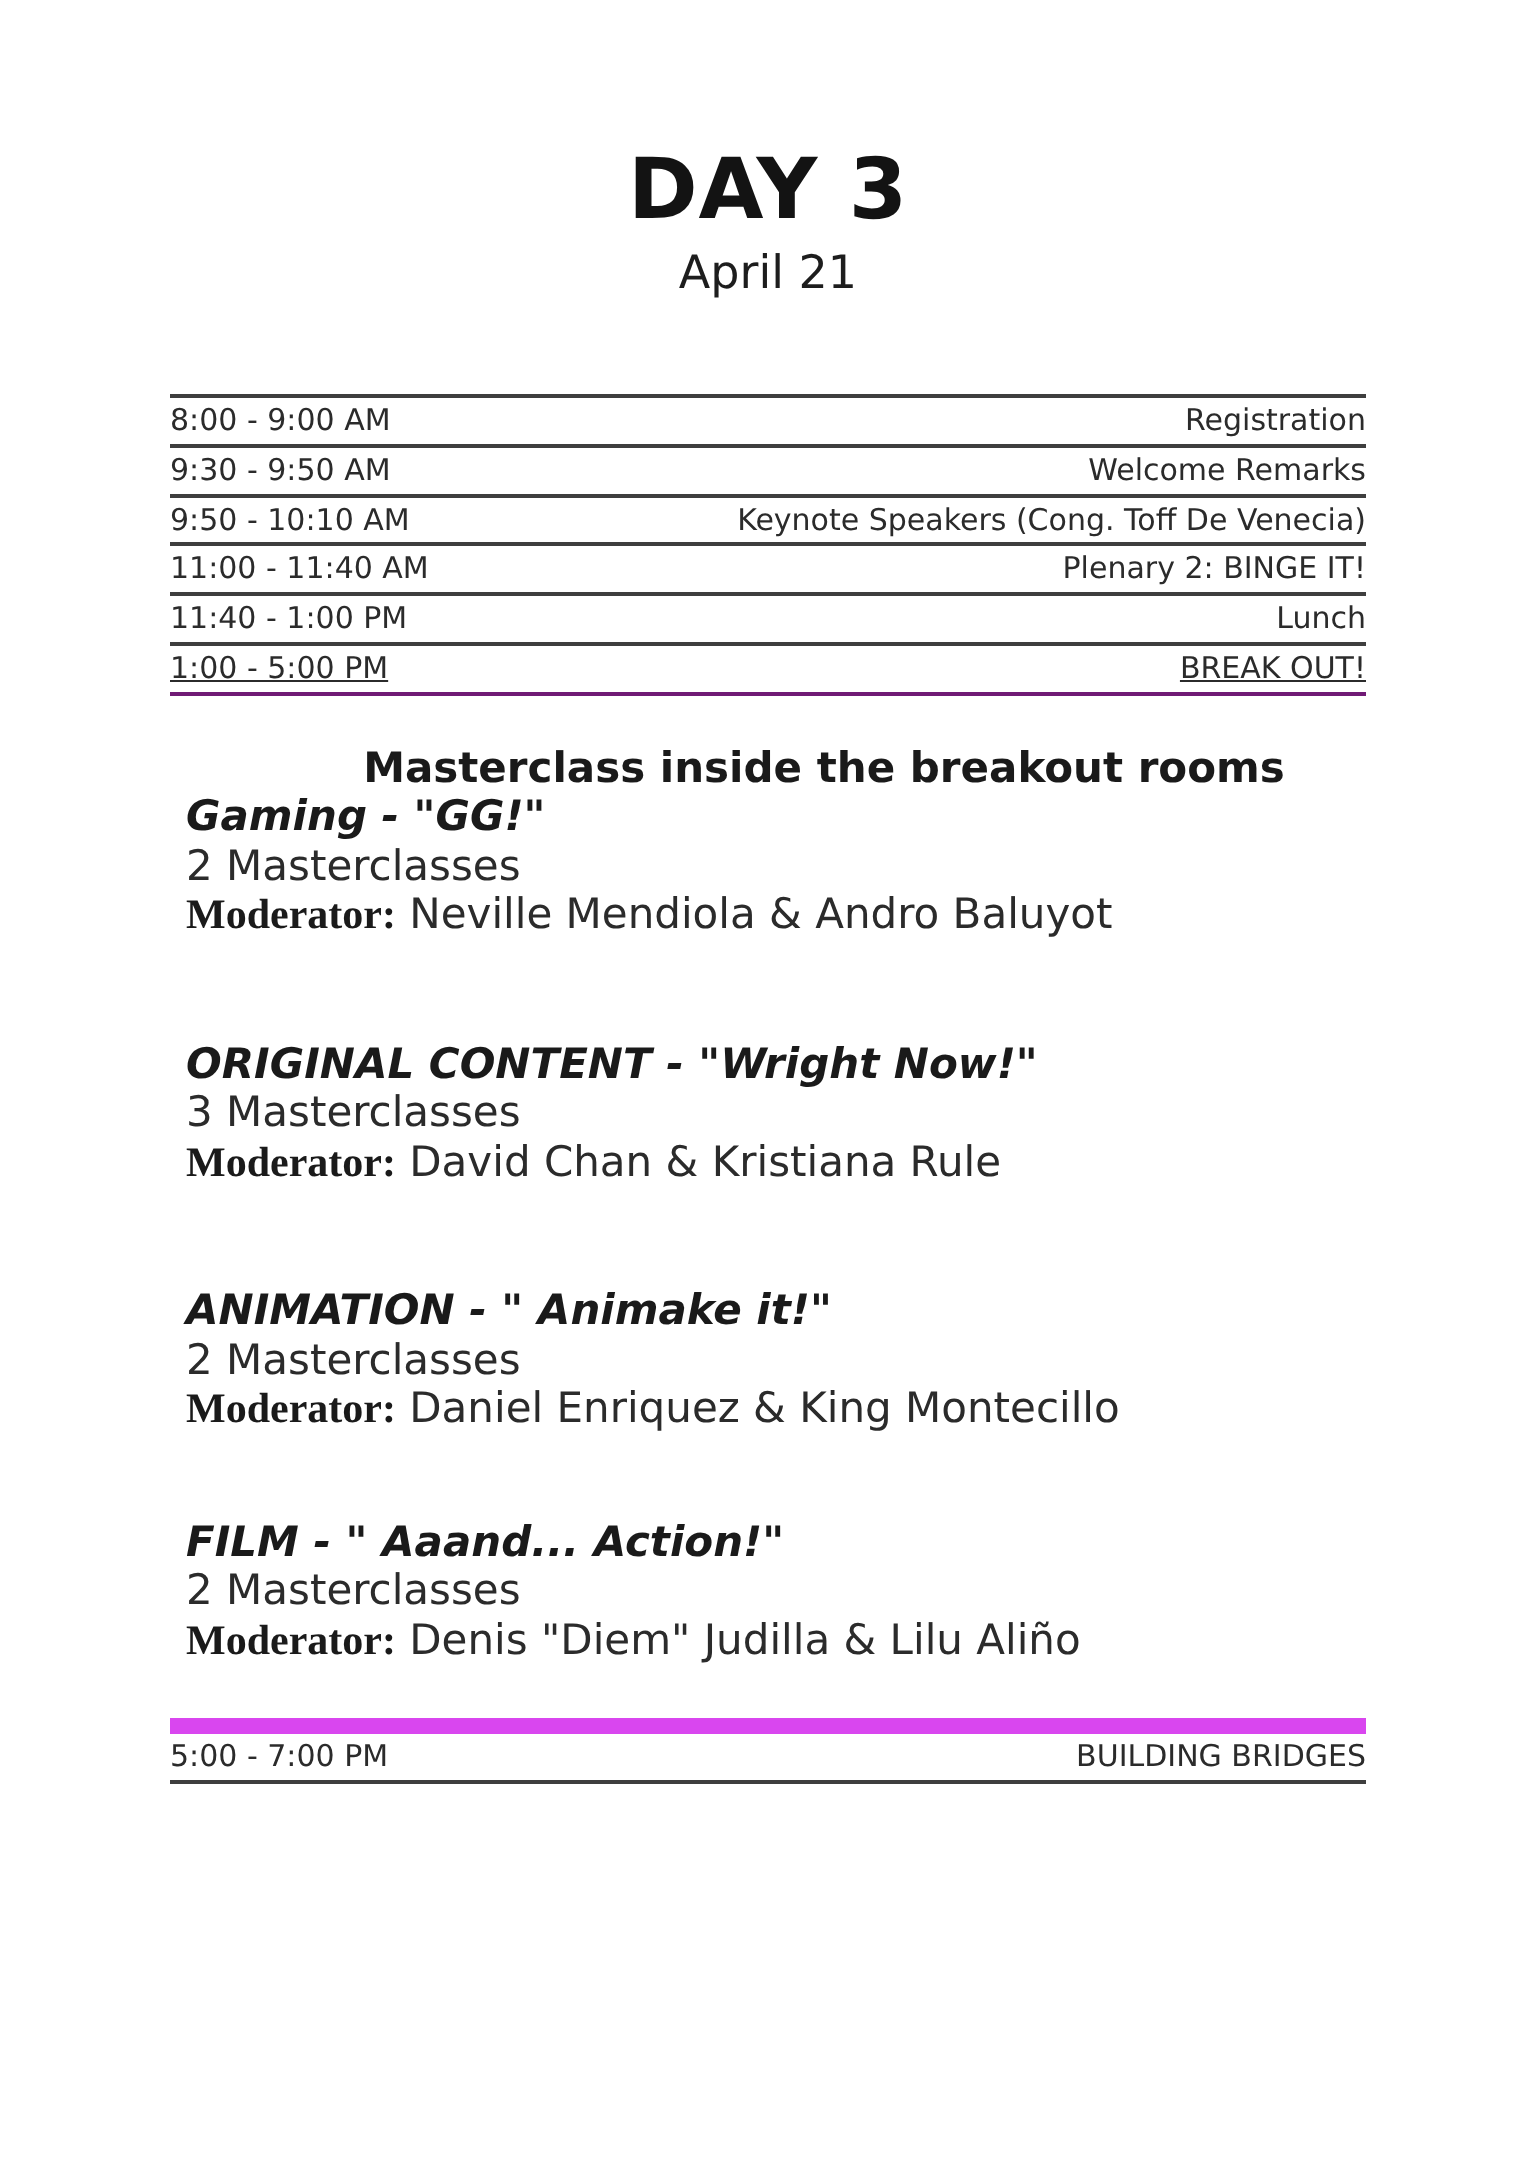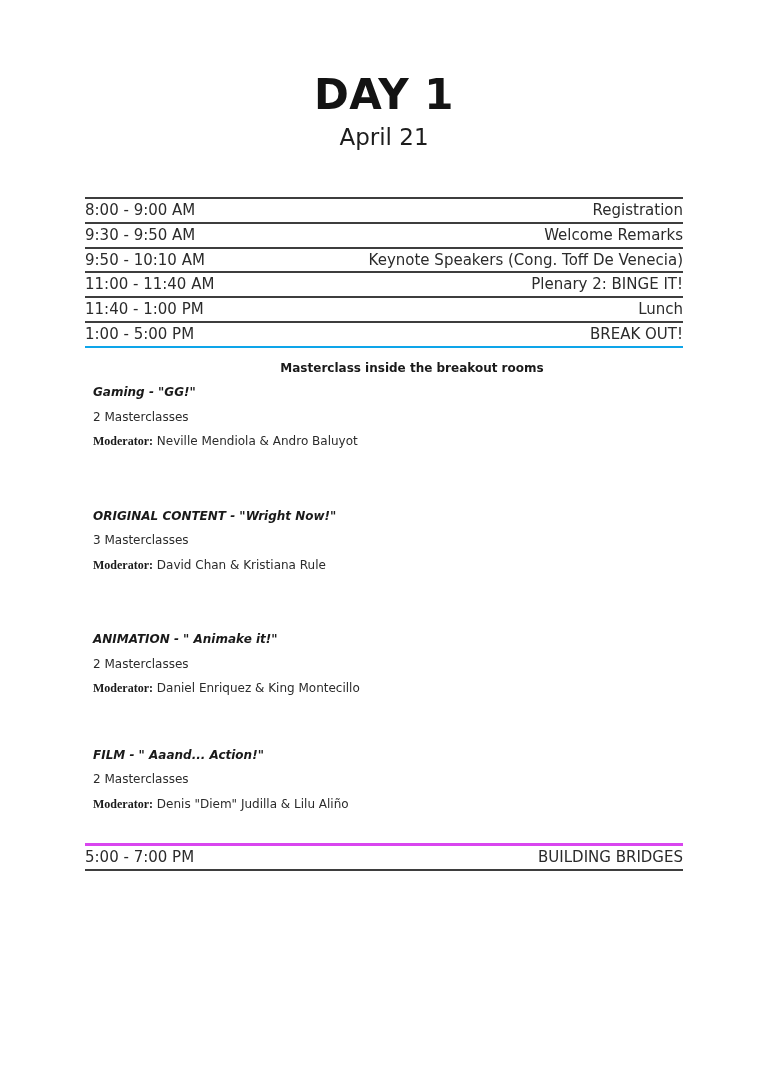--- a/index.html
+++ b/index.html
@@ -39,63 +39,63 @@
   table.schedule td {
     border-top: 2px solid #3e3e3e;
     font-size: 15px;
     line-height: 22.75px;
     height: 22.75px;
     padding: 0;
     vertical-align: middle;
     white-space: nowrap;
     color: #2b2b2b;
   }
-  table.schedule tr:last-child td { border-bottom: 2px solid #0ea5e9; }
+  table.schedule tr:last-child td { border-bottom: 2px solid #701a75; text-decoration: underline; }
   td.col-time  { width: 239px; padding-left: 6px; }
   td.col-event { width: 353px; text-align: right; }
 
   .mc {
-    margin: 8px 37px 0 93px;
-    font-size: 12px;
+    margin: 24px 37px 0 93px;
+    font-size: 21px;
     line-height: 24.5px;
     color: #2b2b2b;
   }
   .mc-heading { margin: 0; text-align: center; font-weight: 700; color: #1a1a1a; }
   .mc-section { margin: 50px 0 0 0; }
   .mc-section.first { margin-top: 0; }
   .mc-section.last  { margin-top: 42px; }
   .mc-section p { margin: 0; }
   .mc-title { font-weight: 700; font-style: italic; color: #1a1a1a; }
   .bold { font-weight: 700; color: #1a1a1a; font-family: Liberation Serif, serif; }
 
   table.evening {
     border-collapse: collapse;
     table-layout: fixed;
     margin: 27px 0 0 85px;
     width: 598px;
   }
   table.evening td {
-    border-top: 3px solid #d946ef;
+    border-top: 8px solid #d946ef;
     border-bottom: 2px solid #3e3e3e;
     font-size: 15px;
     line-height: 22.75px;
     height: 22.75px;
     padding: 0;
     vertical-align: middle;
     white-space: nowrap;
     color: #2b2b2b;
   }
 </style>
 </head>
 <body>
 
 <div class="page">
 
   <div class="title-block">
-    <h1 class="page-title">DAY 1</h1>
+    <h1 class="page-title">DAY 3</h1>
     <div class="page-subtitle">April 21</div>
   </div>
 
   <table class="schedule">
     <tbody>
       <tr>
         <td class="col-time">8:00 - 9:00 AM</td>
         <td class="col-event">Registration</td>
       </tr>
       <tr>

